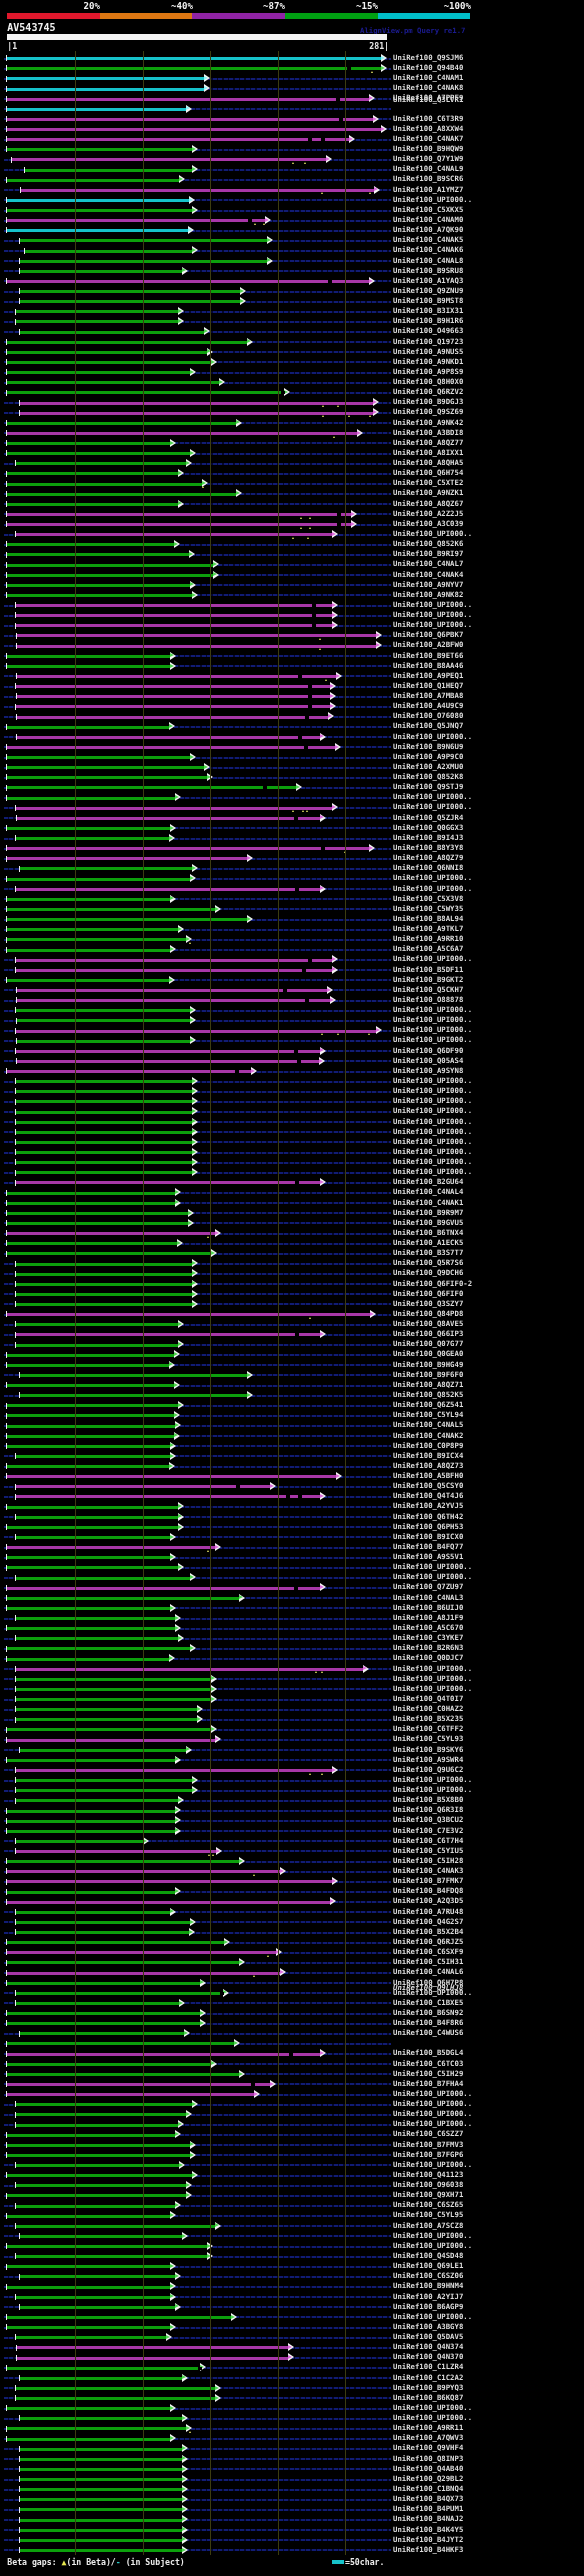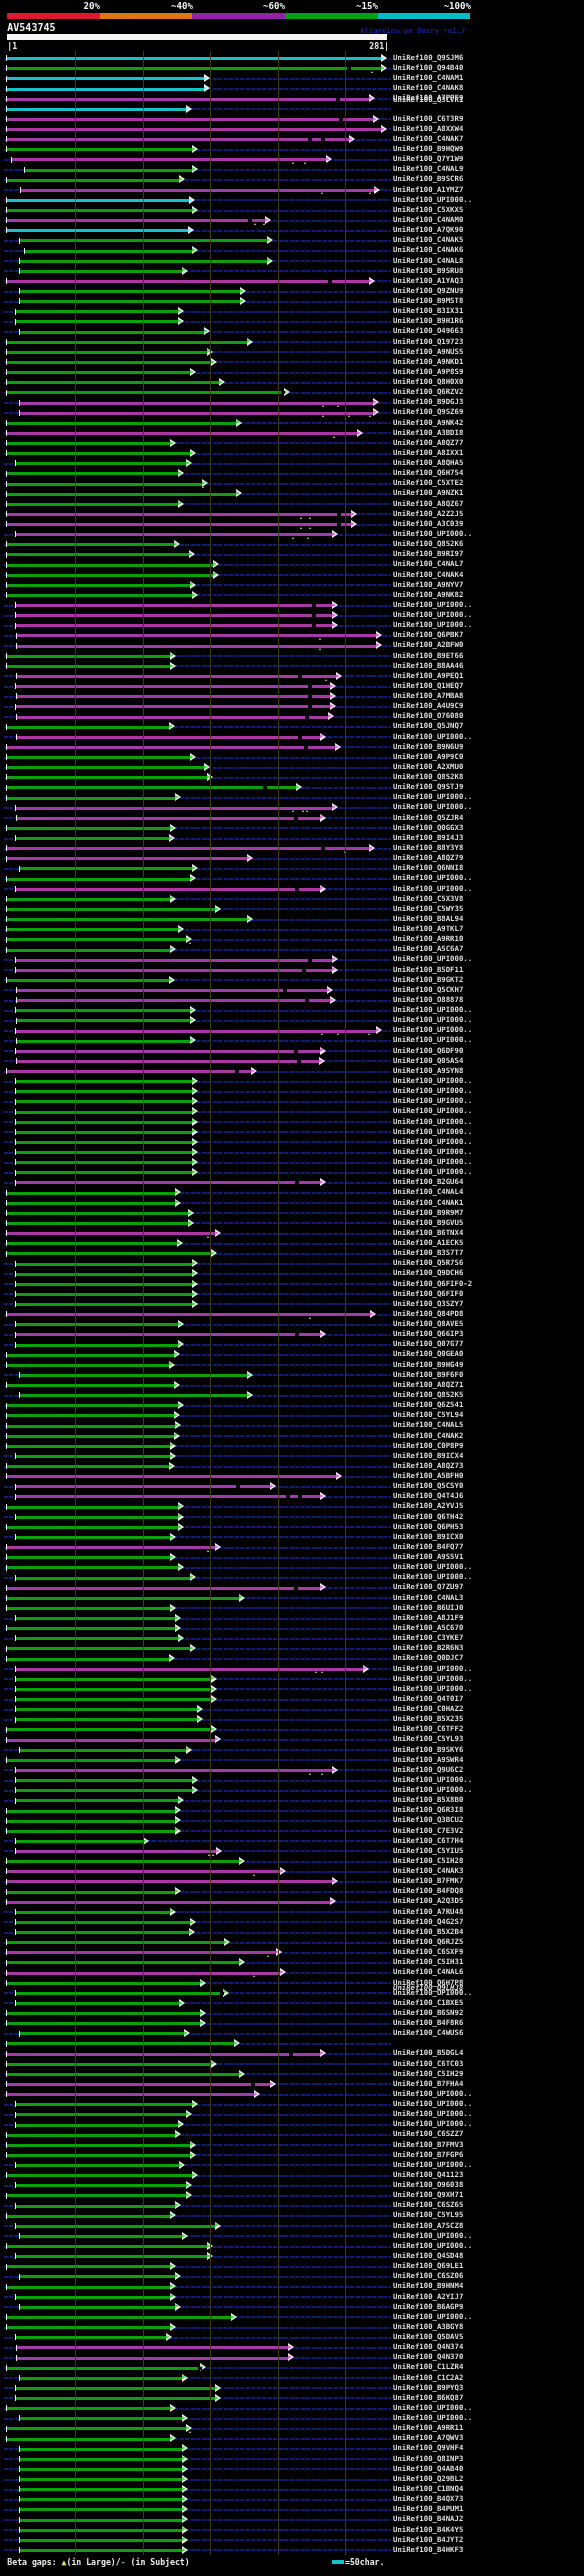--- a/index.html
+++ b/index.html
@@ -38,21 +38,21 @@
 <div id="screen">
   <div class="keybar">
     <span style="background: rgb(224, 24, 44);"></span>
     <span style="background: rgb(221, 119, 18);"></span>
     <span style="background: rgb(144, 35, 165);"></span>
     <span style="background: rgb(0, 160, 18);"></span>
     <span style="background: rgb(0, 190, 200);"></span>
   </div>
   <span class="keylabel" id="kl0" style="right: 485px;">20%</span>
   <span class="keylabel" id="kl1" style="right: 392px;">~40%</span>
-  <span class="keylabel" id="kl2" style="right: 300px;">~60%</span>
+  <span class="keylabel" id="kl2" style="right: 300px;">~87%</span>
   <span class="keylabel" id="kl3" style="right: 207px;">~15%</span>
   <span class="keylabel" id="kl4" style="right: 114px;">~100%</span>
 
   <div id="query-name">AV543745</div>
   <div id="watermark">AlignView.pm Query re1.7</div>
   <div id="query-bar"></div>
 
   <span class="rulertxt" style="left:7.3px">|1</span>
   <span class="rulertxt" style="right:196px">281|</span>
 
@@ -2113,21 +2113,21 @@
       <div>
         <div class="bl" style="top: 2549px;"></div>
         <div class="bar abs" style="left: 19.5px; top: 2549px; width: 164px; background: rgb(12, 160, 12);"></div>
         <div class="tick abs" style="left: 18.6px; top: 2547px;"></div>
         <div class="arrow-o abs" style="left: 182px; top: 2546px;"></div>
         <div class="arrow-i abs" style="left: 182px; top: 2548px; border-left-color: rgb(82, 212, 82);"></div>
         <div class="hitlabel" style="top: 2546px; text-align: center;">UniRef100_B4HKF3</div>
       </div>
     </div>
 
-  <div id="footer"><span>Beta gaps: </span><span class="tri">▲</span><span>(in Large)/</span><span class="subdash">-</span><span> (in Subject)</span></div>
+  <div id="footer"><span>Beta gaps: </span><span class="tri">▲</span><span>(in Beta)/</span><span class="subdash">-</span><span> (in Subject)</span></div>
   <div id="scale-bar"></div>
   <div id="scale-text">=50char.</div>
 <div class="gridline abs" style="left: 75px;"></div>
     <div class="gridline abs" style="left: 143px;"></div>
     <div class="gridline abs" style="left: 210px;"></div>
     <div class="gridline abs" style="left: 278px;"></div>
     <div class="gridline abs" style="left: 345px;"></div>
   </div>
 
 

